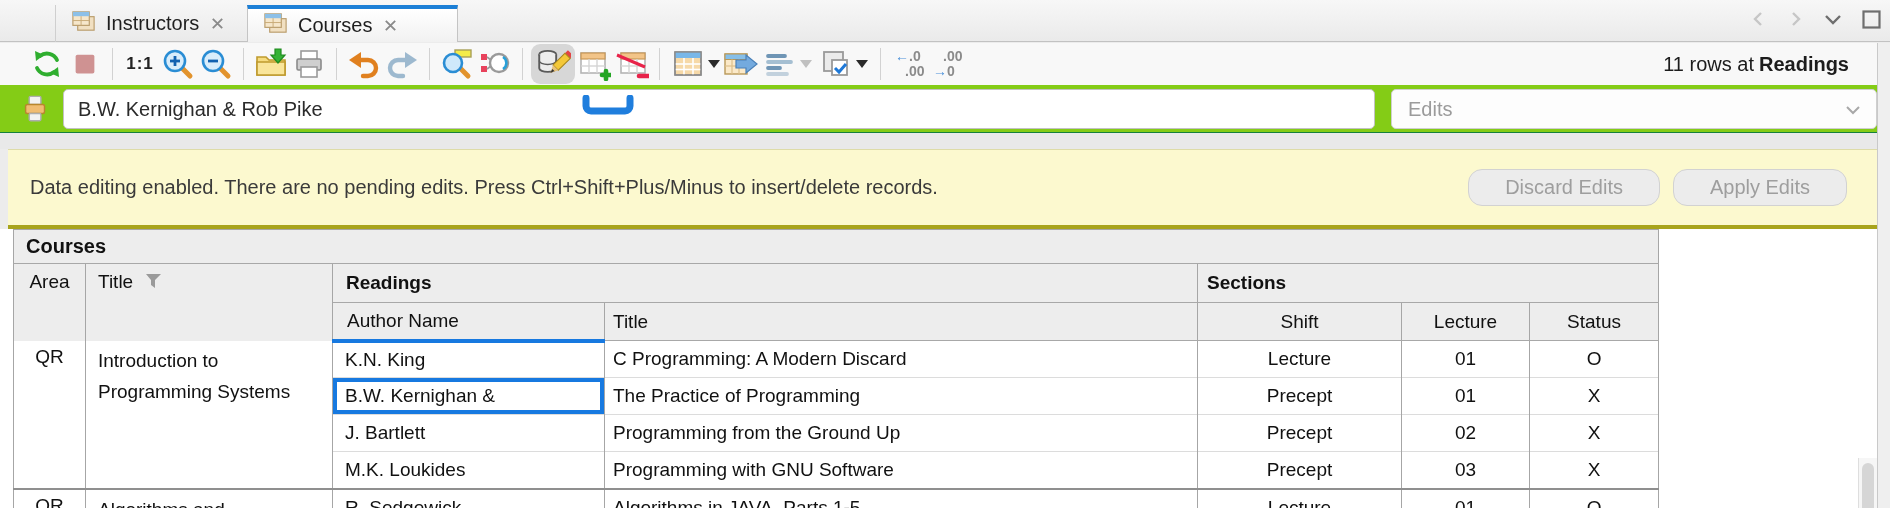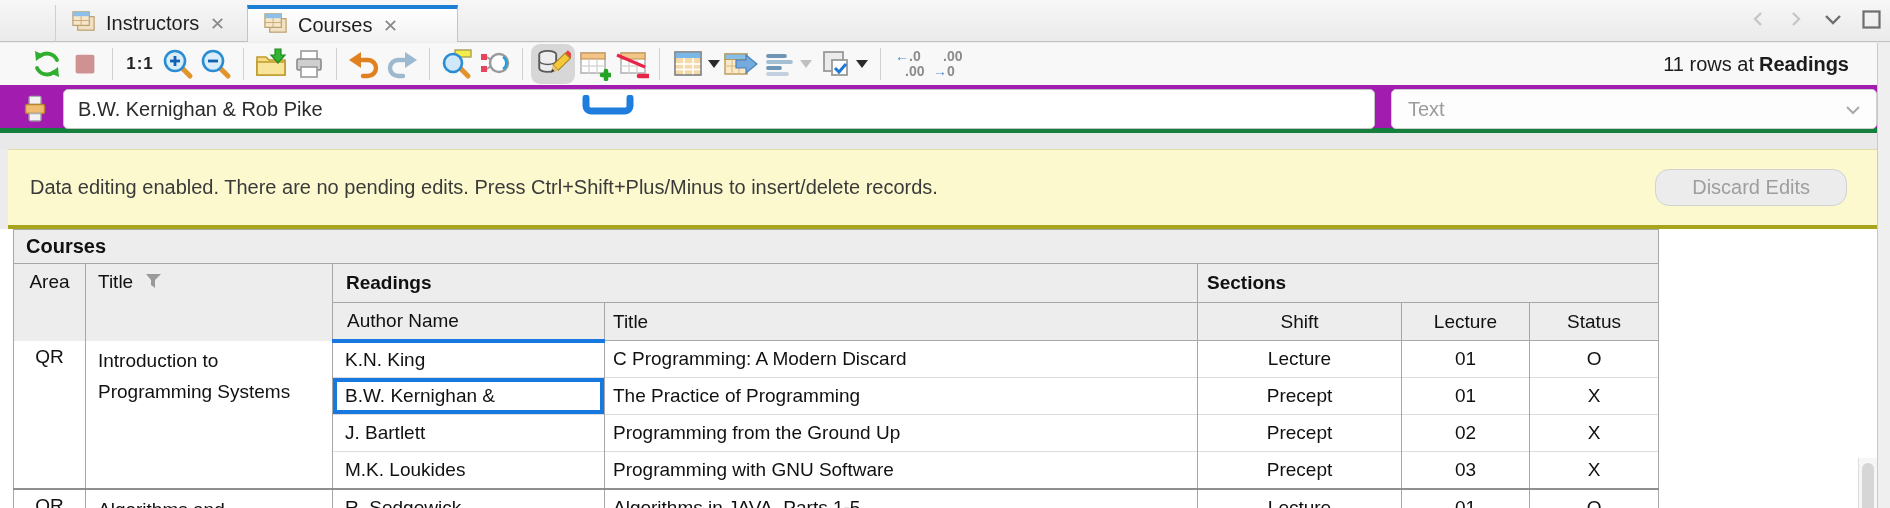--- a/index.html
+++ b/index.html
@@ -24,21 +24,21 @@
   .zoom-label { font-size:17px; font-weight:bold; color:#222; padding:0 6px; letter-spacing:1px; }
   .active-tool { background:#d7d7d7; border-radius:9px; width:44px; height:40px; }
   .caret { width:0; height:0; border-left:6px solid transparent; border-right:6px solid transparent; border-top:8px solid #2a2a2a; margin-left:3px; }
   .caret.gray { border-top-color:#c0c0c0; }
   .dec { display:flex; flex-direction:column; align-items:flex-start; font-size:14px; font-weight:bold; color:#8b8b8b; line-height:15px; padding:0 6px; }
   .dec .arrow { color:#4a90d9; }
   .status { position:absolute; right:28px; top:0; height:42px; display:flex; align-items:center; font-size:20px; color:#1c1c1c; }
   .status b { margin-left:5px; }
 
   
-  .editor-row { position:absolute; left:0; top:85px; width:1877px; height:48px; background:#a21caf; border-bottom:5px solid #15803d; }
+  .editor-row { position:absolute; left:0; top:85px; width:1877px; height:48px; background:#84cc16; border-bottom:1px solid #15803d; }
   .form-toggle { position:absolute; left:22px; top:8px; }
   .cell-input { position:absolute; left:63px; top:4px; width:1312px; height:40px; border:1px solid #c2c2c2; border-radius:5px;
     background:#fff; font-family:"Liberation Sans",sans-serif; font-size:20px; color:#2b2b2b; padding:0 14px; outline:none; }
   .type-dd { position:absolute; left:1391px; top:4px; width:486px; height:40px; border:1px solid #cfcfcf; border-radius:5px;
     background:#fdfdfd; display:flex; align-items:center; justify-content:space-between; padding:0 14px 0 16px; }
   .type-dd span { font-size:20px; color:#9b9b9b; }
   .blue-bracket { position:absolute; left:582px; top:95px; z-index:5; }
 
   .gapstrip { position:absolute; left:0; top:133px; width:1877px; height:16px; background:#e9e9e9; }
 
@@ -311,36 +311,37 @@
 </div>
 
 <div class="editor-row">
   <span class="form-toggle"><svg width="27" height="32" viewBox="0 0 30 34">
         <rect x="8" y="3" width="13" height="9" rx="1.5" fill="#f2f2f2" stroke="#adadad" stroke-width="1.6"></rect>
         <rect x="4" y="12" width="21" height="10" rx="2" fill="#f0bc72" stroke="#b8862e" stroke-width="1.6"></rect>
         <rect x="8" y="22" width="13" height="8" rx="1.5" fill="#f2f2f2" stroke="#adadad" stroke-width="1.6"></rect>
       </svg></span>
   <input class="cell-input" type="text" value="B.W. Kernighan &amp; Rob Pike" style="">
   <div class="type-dd">
-    <span>Text</span>
+    <span>Edits</span>
     <span><svg width="18" height="12" viewBox="0 0 18 12">
           <path d="M3 3 l6 6 6-6" stroke="#a8a8a8" stroke-width="2" fill="none"></path>
         </svg></span>
   </div>
 </div>
 <span class="blue-bracket"><svg width="52" height="22" viewBox="0 0 52 22">
       <path d="M4 3 v8 a5 5 0 0 0 5 5 h34 a5 5 0 0 0 5 -5 v-8" fill="none" stroke="#1f7edd" stroke-width="7" stroke-linecap="round"></path>
     </svg></span>
 
 <div class="gapstrip"></div>
 
 <div class="banner">
   <span class="banner-msg">Data editing enabled. There are no pending edits. Press Ctrl+Shift+Plus/Minus to insert/delete records.</span>
   <span class="banner-btns">
     <button class="banner-btn">Discard Edits</button>
+    <button class="banner-btn">Apply Edits</button>
   </span>
 </div>
 
 <div class="content">
   <table class="grid">
     <colgroup>
       <col style="width:72px">
         <col style="width:247px">
         <col style="width:272px">
         <col style="width:593px">

